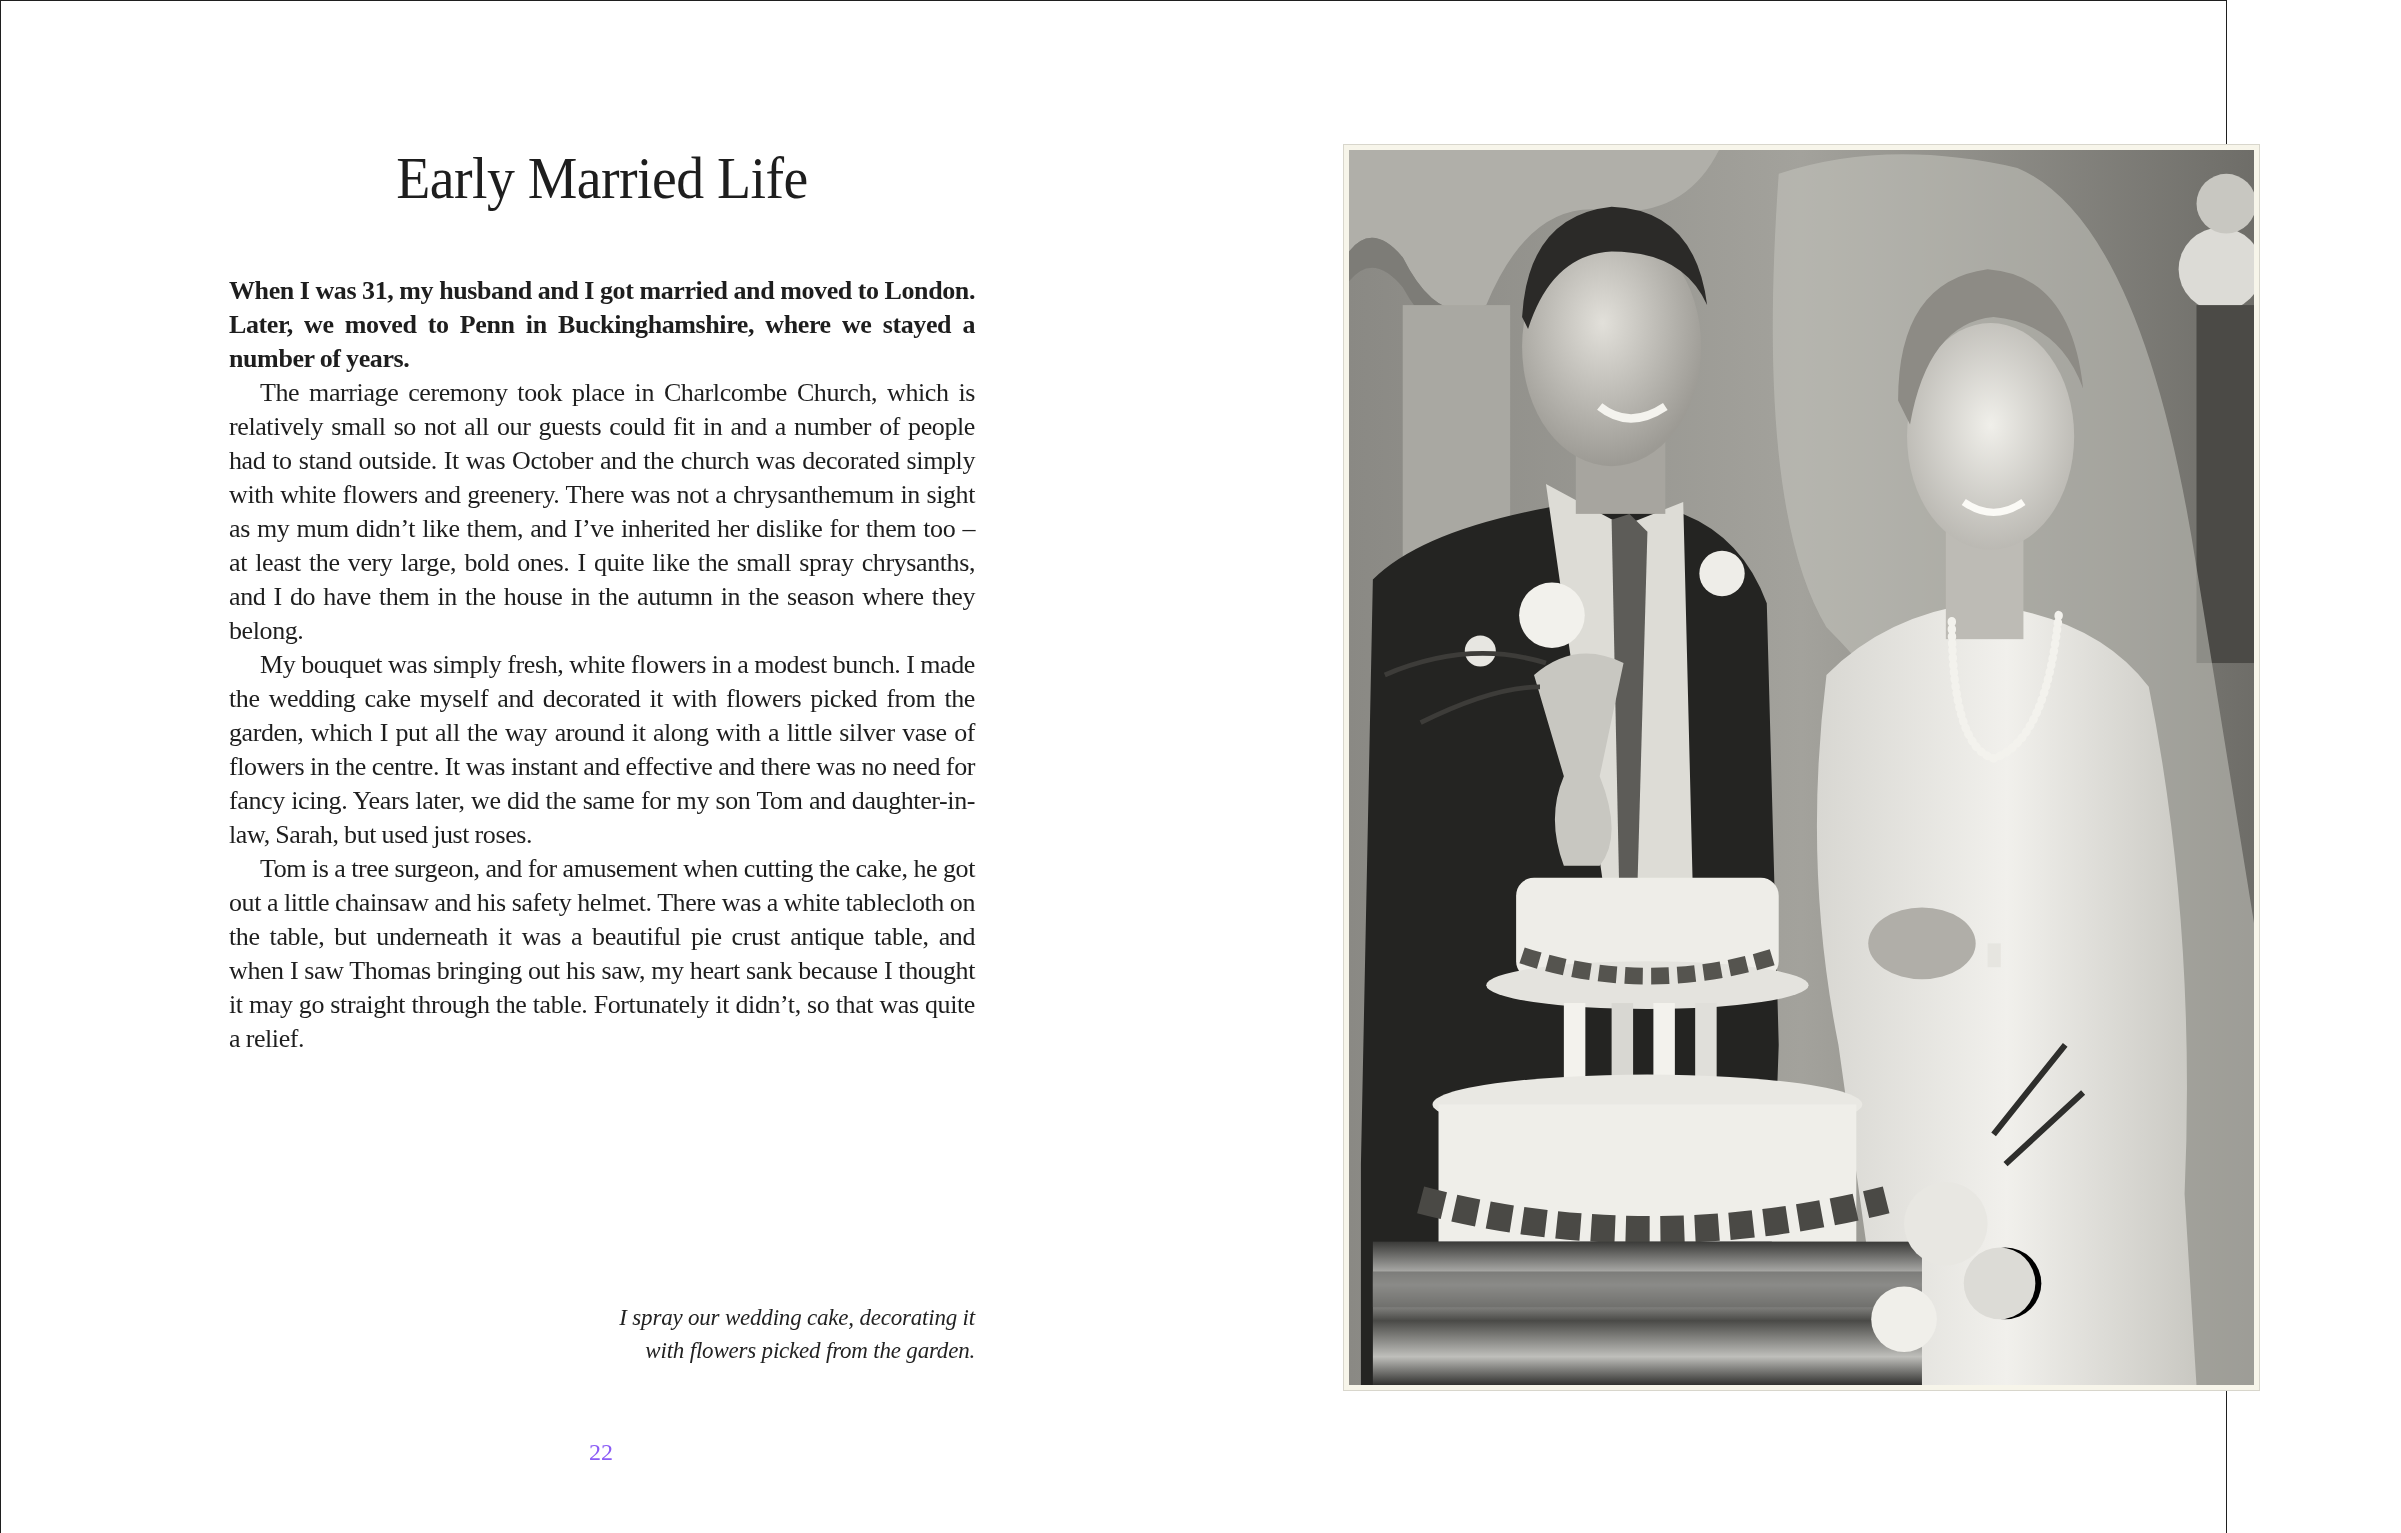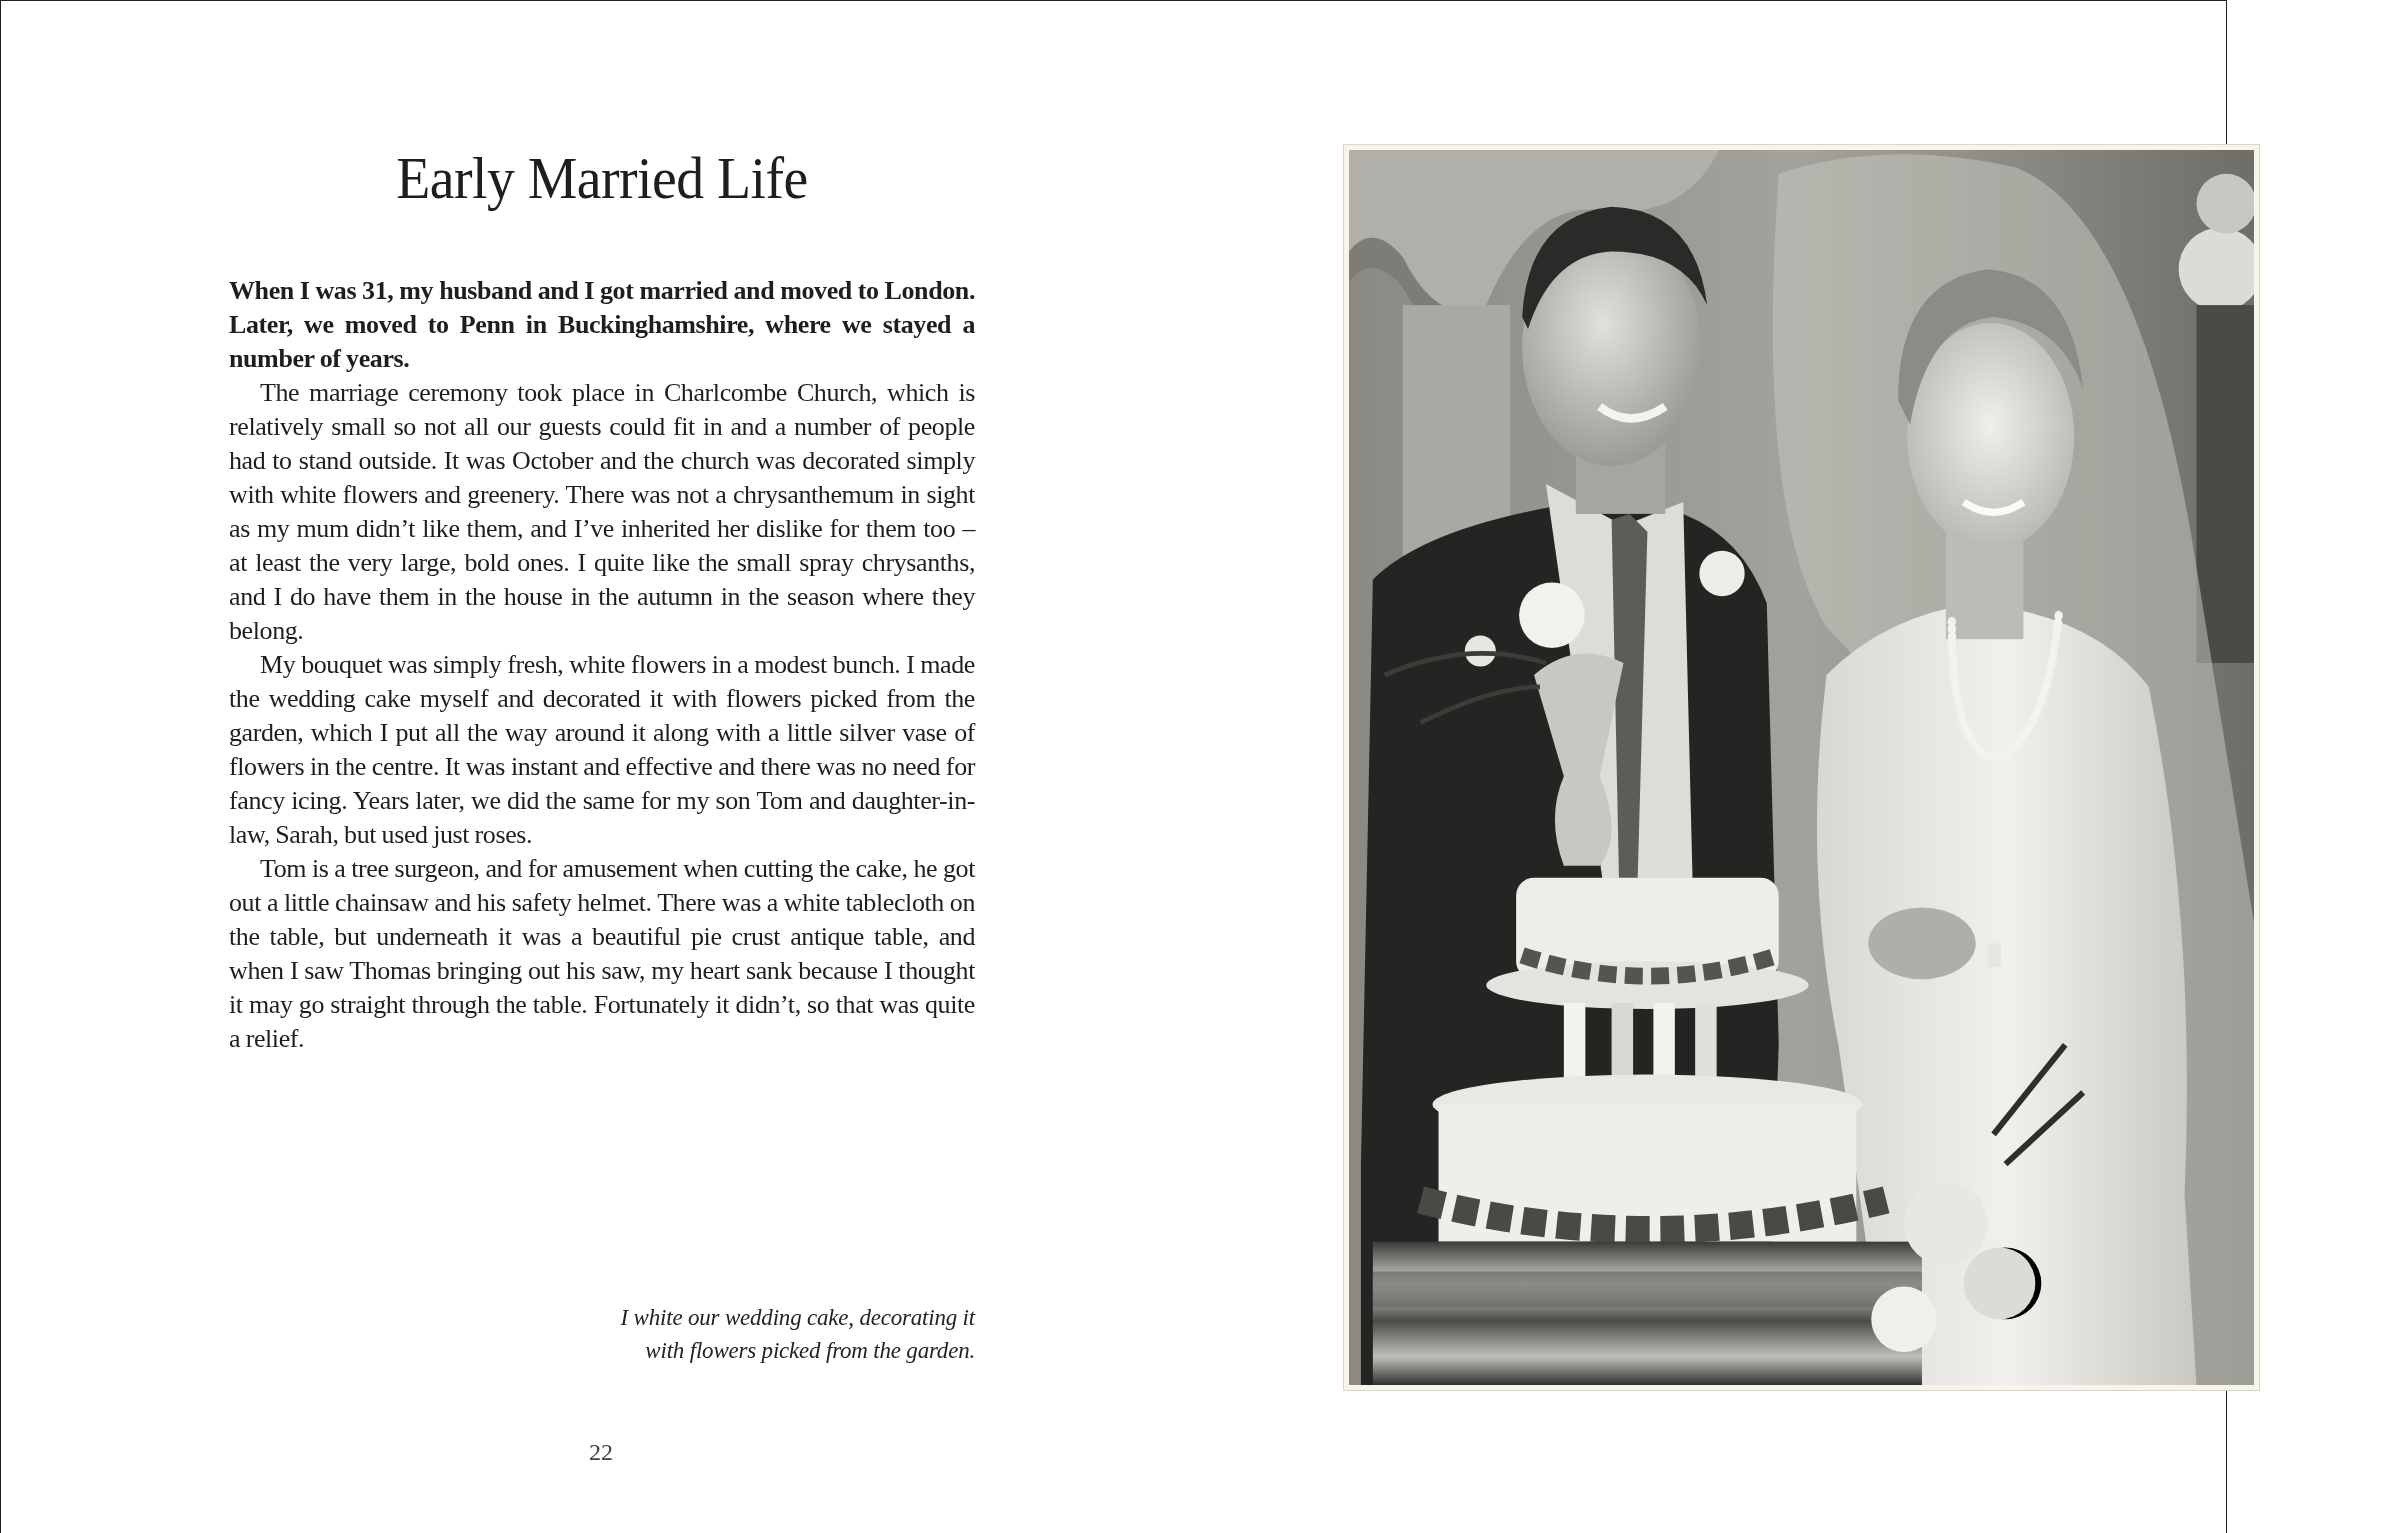--- a/index.html
+++ b/index.html
@@ -27,21 +27,21 @@
     margin: 35px 0 0 0; font-size: 28px; line-height: 34px; font-weight: bold; letter-spacing: -0.4px;
   }
   .caption {
     position: absolute; left: 328px; top: 1300px; width: 646px; text-align: right;
     font-family: "Liberation Serif", "DejaVu Serif", serif; font-style: italic;
     font-size: 23px; line-height: 33px; color: #222; letter-spacing: -0.2px;
   }
   .caption span { display: block; }
   .page-number {
     position: absolute; left: 588px; top: 1438px;
-    font-family: "Liberation Serif", "DejaVu Serif", serif; font-size: 24px; color: #404040;
+    font-family: "Liberation Serif", "DejaVu Serif", serif; font-size: 24px; color: #8b5cf6;
   }
   .photo-frame {
     position: absolute; left: 1342px; top: 143px; width: 917px; height: 1247px;
     box-sizing: border-box; background: #f7f5ea; border: 0.6px solid #d8d6cc; padding: 4.8px;
   }
   .photo {
     width: 100%; height: 100%; display: block; background: #8e8d88; overflow: hidden;
   }
   .photo svg { width: 100%; height: 100%; display: block; }
 </style>
@@ -55,21 +55,21 @@
 
     <div class="body-text">
       <p class="para first">When I was 31, my husband and I got married and moved to London. Later, we moved to Penn in Buckinghamshire, where we stayed a number of years.</p>
       <p class="para">The marriage ceremony took place in Charlcombe Church, which is relatively small so not all our guests could fit in and a number of people had to stand outside. It was October and the church was decorated simply with white flowers and greenery. There was not a chrysanthemum in sight as my mum didn’t like them, and I’ve inherited her dislike for them too – at least the very large, bold ones. I quite like the small spray chrysanths, and I do have them in the house in the autumn in the season where they belong.</p>
       <p class="para">My bouquet was simply fresh, white flowers in a modest bunch. I made the wedding cake myself and decorated it with flowers picked from the garden, which I put all the way around it along with a little silver vase of flowers in the centre. It was instant and effective and there was no need for fancy icing. Years later, we did the same for my son Tom and daughter-in-law, Sarah, but used just roses.</p>
       <p class="para">Tom is a tree surgeon, and for amusement when cutting the cake, he got out a little chainsaw and his safety helmet. There was a white tablecloth on the table, but underneath it was a beautiful pie crust antique table, and when I saw Thomas bringing out his saw, my heart sank because I thought it may go straight through the table. Fortunately it didn’t, so that was quite a relief.</p>
     </div>
   </div>
 
   <div class="caption">
-    <span>I white our wedding cake, decorating it</span>
+    <span>I spray our wedding cake, decorating it</span>
     <span>with flowers picked from the garden.</span>
   </div>
 
   <div class="page-number">22</div>
 
   <div class="photo-frame">
     <div class="photo" title="Bride and groom cutting the wedding cake">
       <svg viewBox="0 0 1517 2071" preserveAspectRatio="none">
         <defs>
           <linearGradient id="bgGrad" x1="0" y1="0" x2="1" y2="0">

